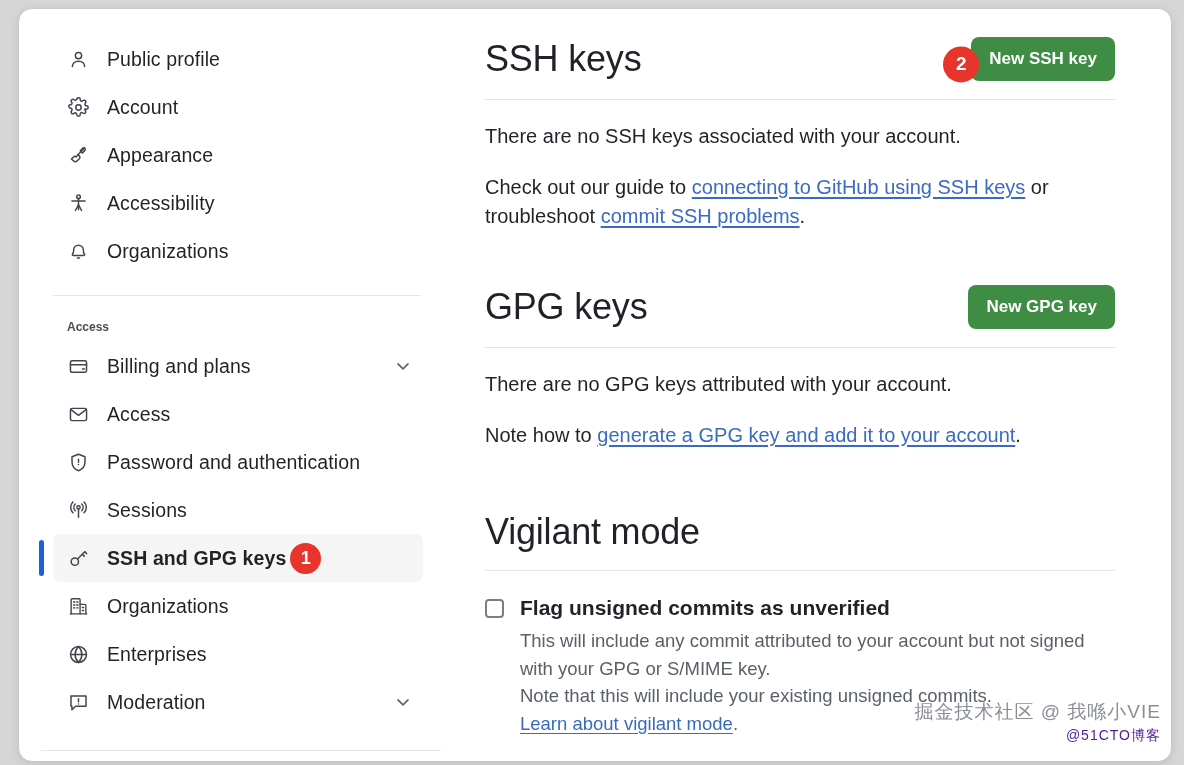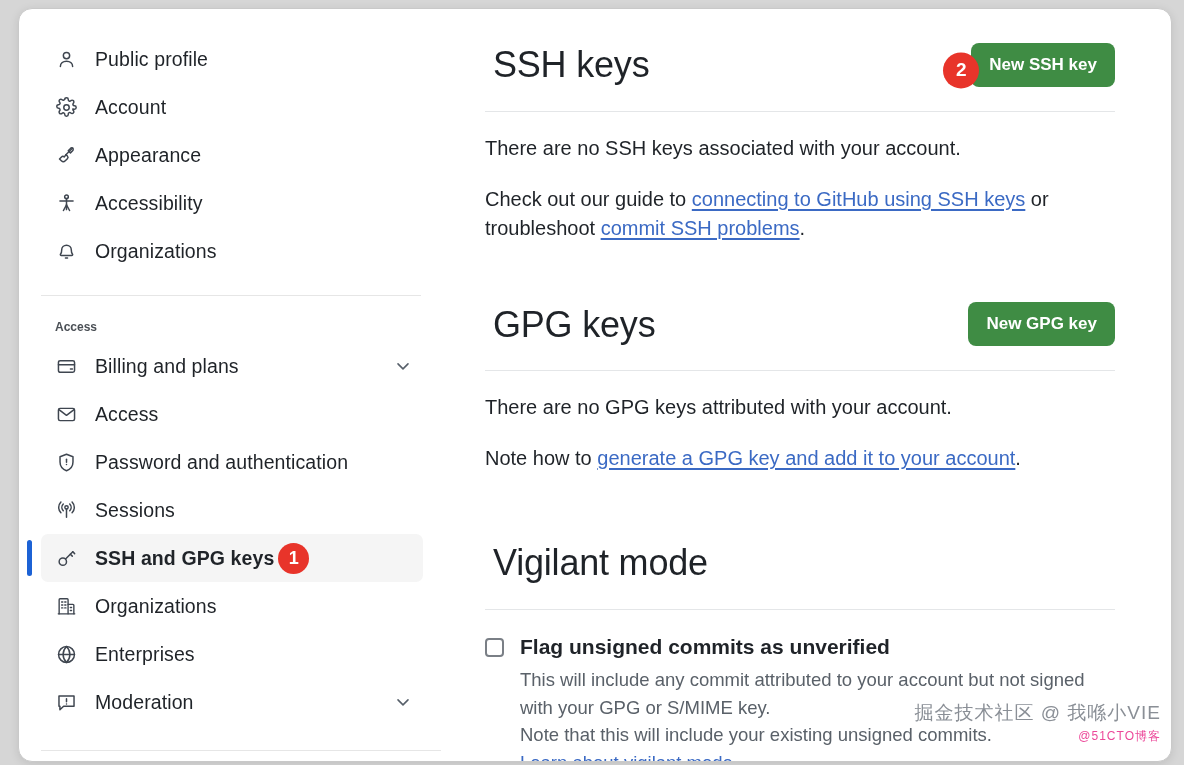--- a/index.html
+++ b/index.html
@@ -31,21 +31,21 @@
     position: absolute;
     inset: 0;
     display: flex;
     flex-direction: row;
   }
 
   
   .sidebar {
     width: 422px;
     flex: 0 0 422px;
-    padding: 26px 0 0 0;
+    padding: 26px 0 0 12px;
     position: relative;
     box-sizing: border-box;
   }
   .nav-group {
     padding: 0 18px 0 22px;
   }
   .nav-item {
     position: relative;
     display: flex;
     align-items: center;
@@ -145,21 +145,21 @@
     justify-content: space-between;
     padding-bottom: 18px;
     border-bottom: 1px solid #e4e6e8;
   }
   .section-title {
     font-size: 36px;
     font-weight: normal;
     color: #1f2328;
     letter-spacing: -0.2px;
     line-height: 1.1;
-    margin: 8px;
+    margin: 0;
   }
   .btn-green {
     background: #3f8c44;
     color: #ffffff;
     font-size: 17px;
     font-weight: bold;
     border: none;
     border-radius: 8px;
     padding: 12px 18px;
     cursor: pointer;
@@ -242,22 +242,22 @@
     pointer-events: none;
     user-select: none;
   }
   .watermark .wm-main {
     font-size: 19px;
     color: #8a8f96;
     letter-spacing: 1px;
     white-space: nowrap;
   }
   .watermark .wm-sub {
-    font-size: 12px;
-    color: #ec4899;
+    font-size: 14px;
+    color: #4c1d95;
     letter-spacing: 1px;
     margin-top: 2px;
     white-space: nowrap;
   }
   .mt-gpg { margin-top: 54px; }
   .mt-vig { margin-top: 62px; }
 </style>
 </head>
 <body>
 

